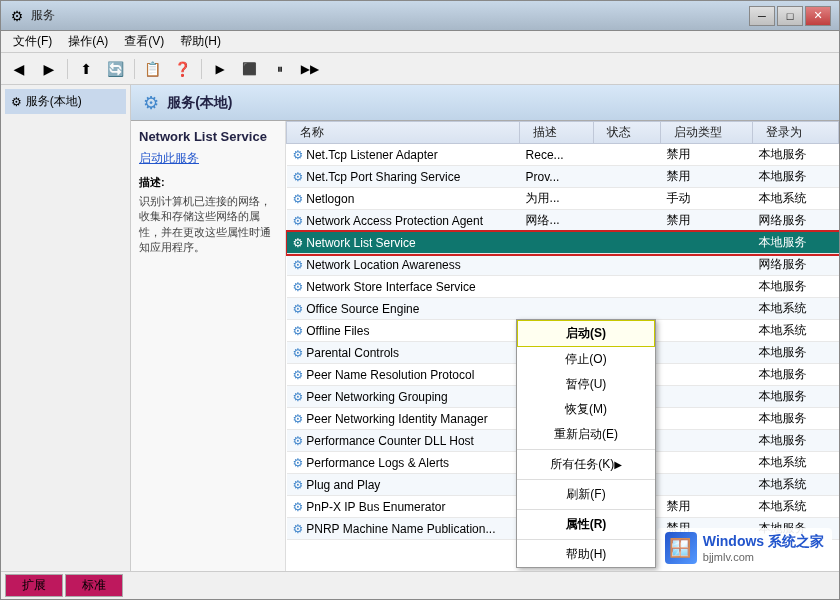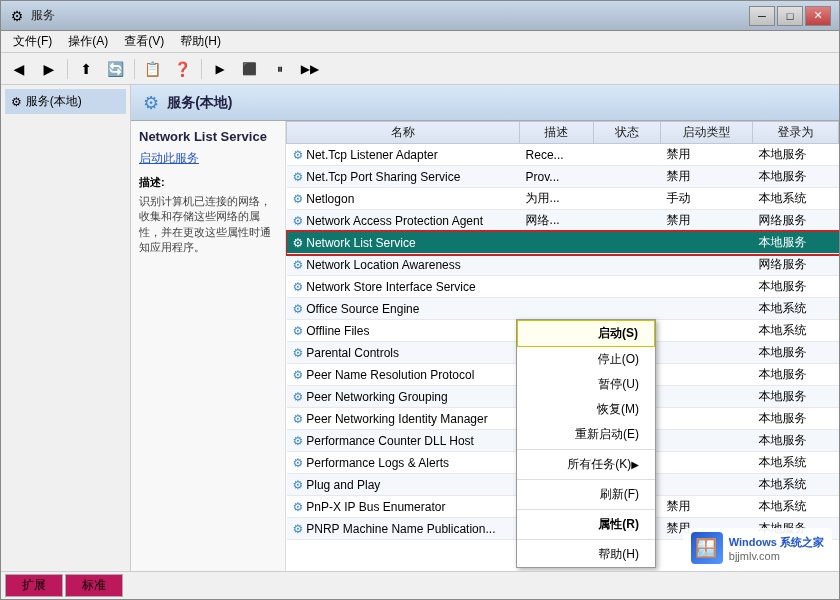--- a/index.html
+++ b/index.html
@@ -207,21 +207,21 @@
       border-collapse: collapse;
       font-size: 12px;
     }
     .services-table thead tr {
       background: linear-gradient(to bottom, #e8eef8, #d8e2f0);
       height: 22px;
     }
     .services-table thead th {
       border: 1px solid #c0c8d8;
       padding: 2px 13px;
-      text-align: center;
+      text-align: left;
       font-weight: normal;
       color: #222;
       white-space: nowrap;
     }
     .services-table tbody tr {
       height: 20px;
     }
     .services-table tbody tr:nth-child(even) { background: #f4f8fc; }
     .services-table tbody td {
       border-bottom: 1px solid #e8e8e8;
@@ -238,25 +238,25 @@
       left: 230px;
       top: 198px;
       width: 140px;
       background: white;
       border: 1px solid #999;
       box-shadow: 2px 2px 5px rgba(0,0,0,0.3);
       z-index: 100;
       font-size: 12px;
     }
     .context-menu-item {
-      padding: 4px 16px;
-      cursor: pointer;
-      display: flex;
-      align-items: center;
-      justify-content: flex-end;
+      padding: 4px 32px;
+      cursor: pointer;
+      display: flex;
+      align-items: center;
+      justify-content: center;
       white-space: nowrap;
     }
     .context-menu-item.bold-item {
       font-weight: bold;
     }
     .context-menu-separator {
       height: 1px;
       background: #ddd;
       margin: 2px 0;
     }
@@ -304,21 +304,21 @@
       height: 32px;
       background: linear-gradient(135deg, #2255cc, #5599ff);
       border-radius: 4px;
       display: flex;
       align-items: center;
       justify-content: center;
       color: white;
       font-size: 18px;
     }
     .watermark-text {
-      font-size: 11px;
+      font-size: 14px;
       color: #2255cc;
       font-weight: bold;
     }
     .watermark-url {
       font-size: 11px;
       color: #666;
     }
 
     .scroll-area {
       height: 100%;

